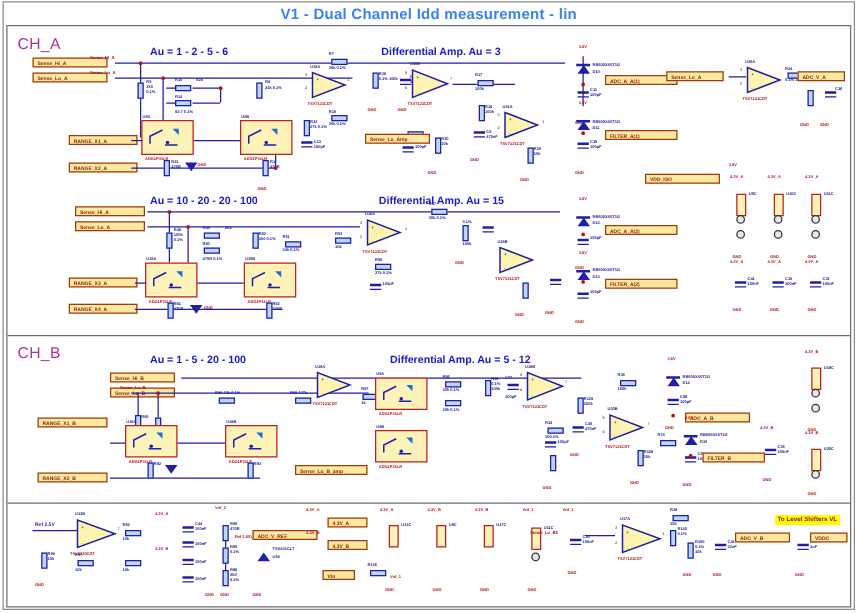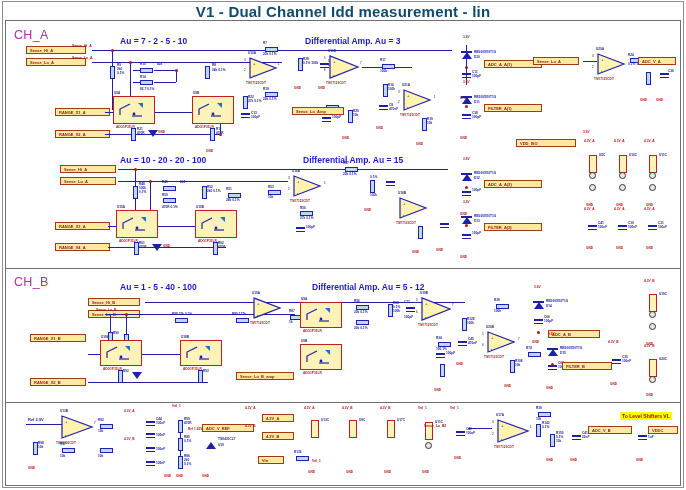--- a/index.html
+++ b/index.html
@@ -9,21 +9,21 @@
 
   
   .frame-outer{position:absolute;left:2px;top:1px;width:682px;height:487px;
                border:1px solid #8d8d8d;box-sizing:border-box;}
   .frame-inner{position:absolute;left:5px;top:20px;width:676px;height:466px;
                border:1.5px solid #6f6f6f;box-sizing:border-box;}
 
   
   .title-bar{position:absolute;left:5px;top:2px;width:676px;height:18px;
              display:flex;align-items:center;justify-content:center;}
-  .title-txt{color:#0c4a6e;font-size:15px;font-weight:bold;letter-spacing:.2px;
+  .title-txt{color:#3b82f6;font-size:12px;font-weight:bold;letter-spacing:.2px;
              font-family:"Liberation Sans",sans-serif;}
 
   
   .divider{position:absolute;left:6px;width:674px;height:0;border-top:1.5px solid #6f6f6f;}
 
   
   .sect-label{position:absolute;color:#b0309c;font-size:12.5px;font-weight:normal;
               font-family:"Liberation Sans",sans-serif;letter-spacing:.3px;}
 
   
@@ -111,25 +111,25 @@
   </div>
 
   <div class="frame-inner"></div>
 
   <div class="divider" style="top:268px;"></div>
   <div class="divider" style="top:402px;"></div>
 
   <div class="sect-label" style="left:14px;top:28px;">CH_A</div>
   <div class="sect-label" style="left:14px;top:275px;">CH_B</div>
 
-  <div class="cap" style="left:120px;top:36px;">Au = 7 - 2 - 5 - 10</div>
+  <div class="cap" style="left:120px;top:36px;">Au = 1 - 2 - 5 - 6</div>
   <div class="cap" style="left:305px;top:36px;">Differential Amp. Au = 3</div>
   <div class="cap" style="left:120px;top:155px;">Au = 10 - 20 - 20 - 100</div>
   <div class="cap" style="left:303px;top:155px;">Differential Amp. Au = 15</div>
-  <div class="cap" style="left:120px;top:282px;">Au = 1 - 5 - 40 - 100</div>
+  <div class="cap" style="left:120px;top:282px;">Au = 1 - 5 - 20 - 100</div>
   <div class="cap" style="left:312px;top:282px;">Differential Amp. Au = 5 - 12</div>
 
   <div class="flag" style="left:26px;top:46px;width:60px;">Sense_Hi_A</div>
   <div class="flag" style="left:26px;top:58px;width:60px;">Sense_Lo_A</div>
   <div class="flag" style="left:55px;top:108px;width:55px;">RANGE_X1_A</div>
   <div class="flag" style="left:55px;top:130px;width:55px;">RANGE_X2_A</div>
 
   <div class="netname" style="left:72px;top:44px;">Sense_Hi_A</div>
   <div class="netname" style="left:72px;top:56px;">Sense_Lo_A</div>
 

